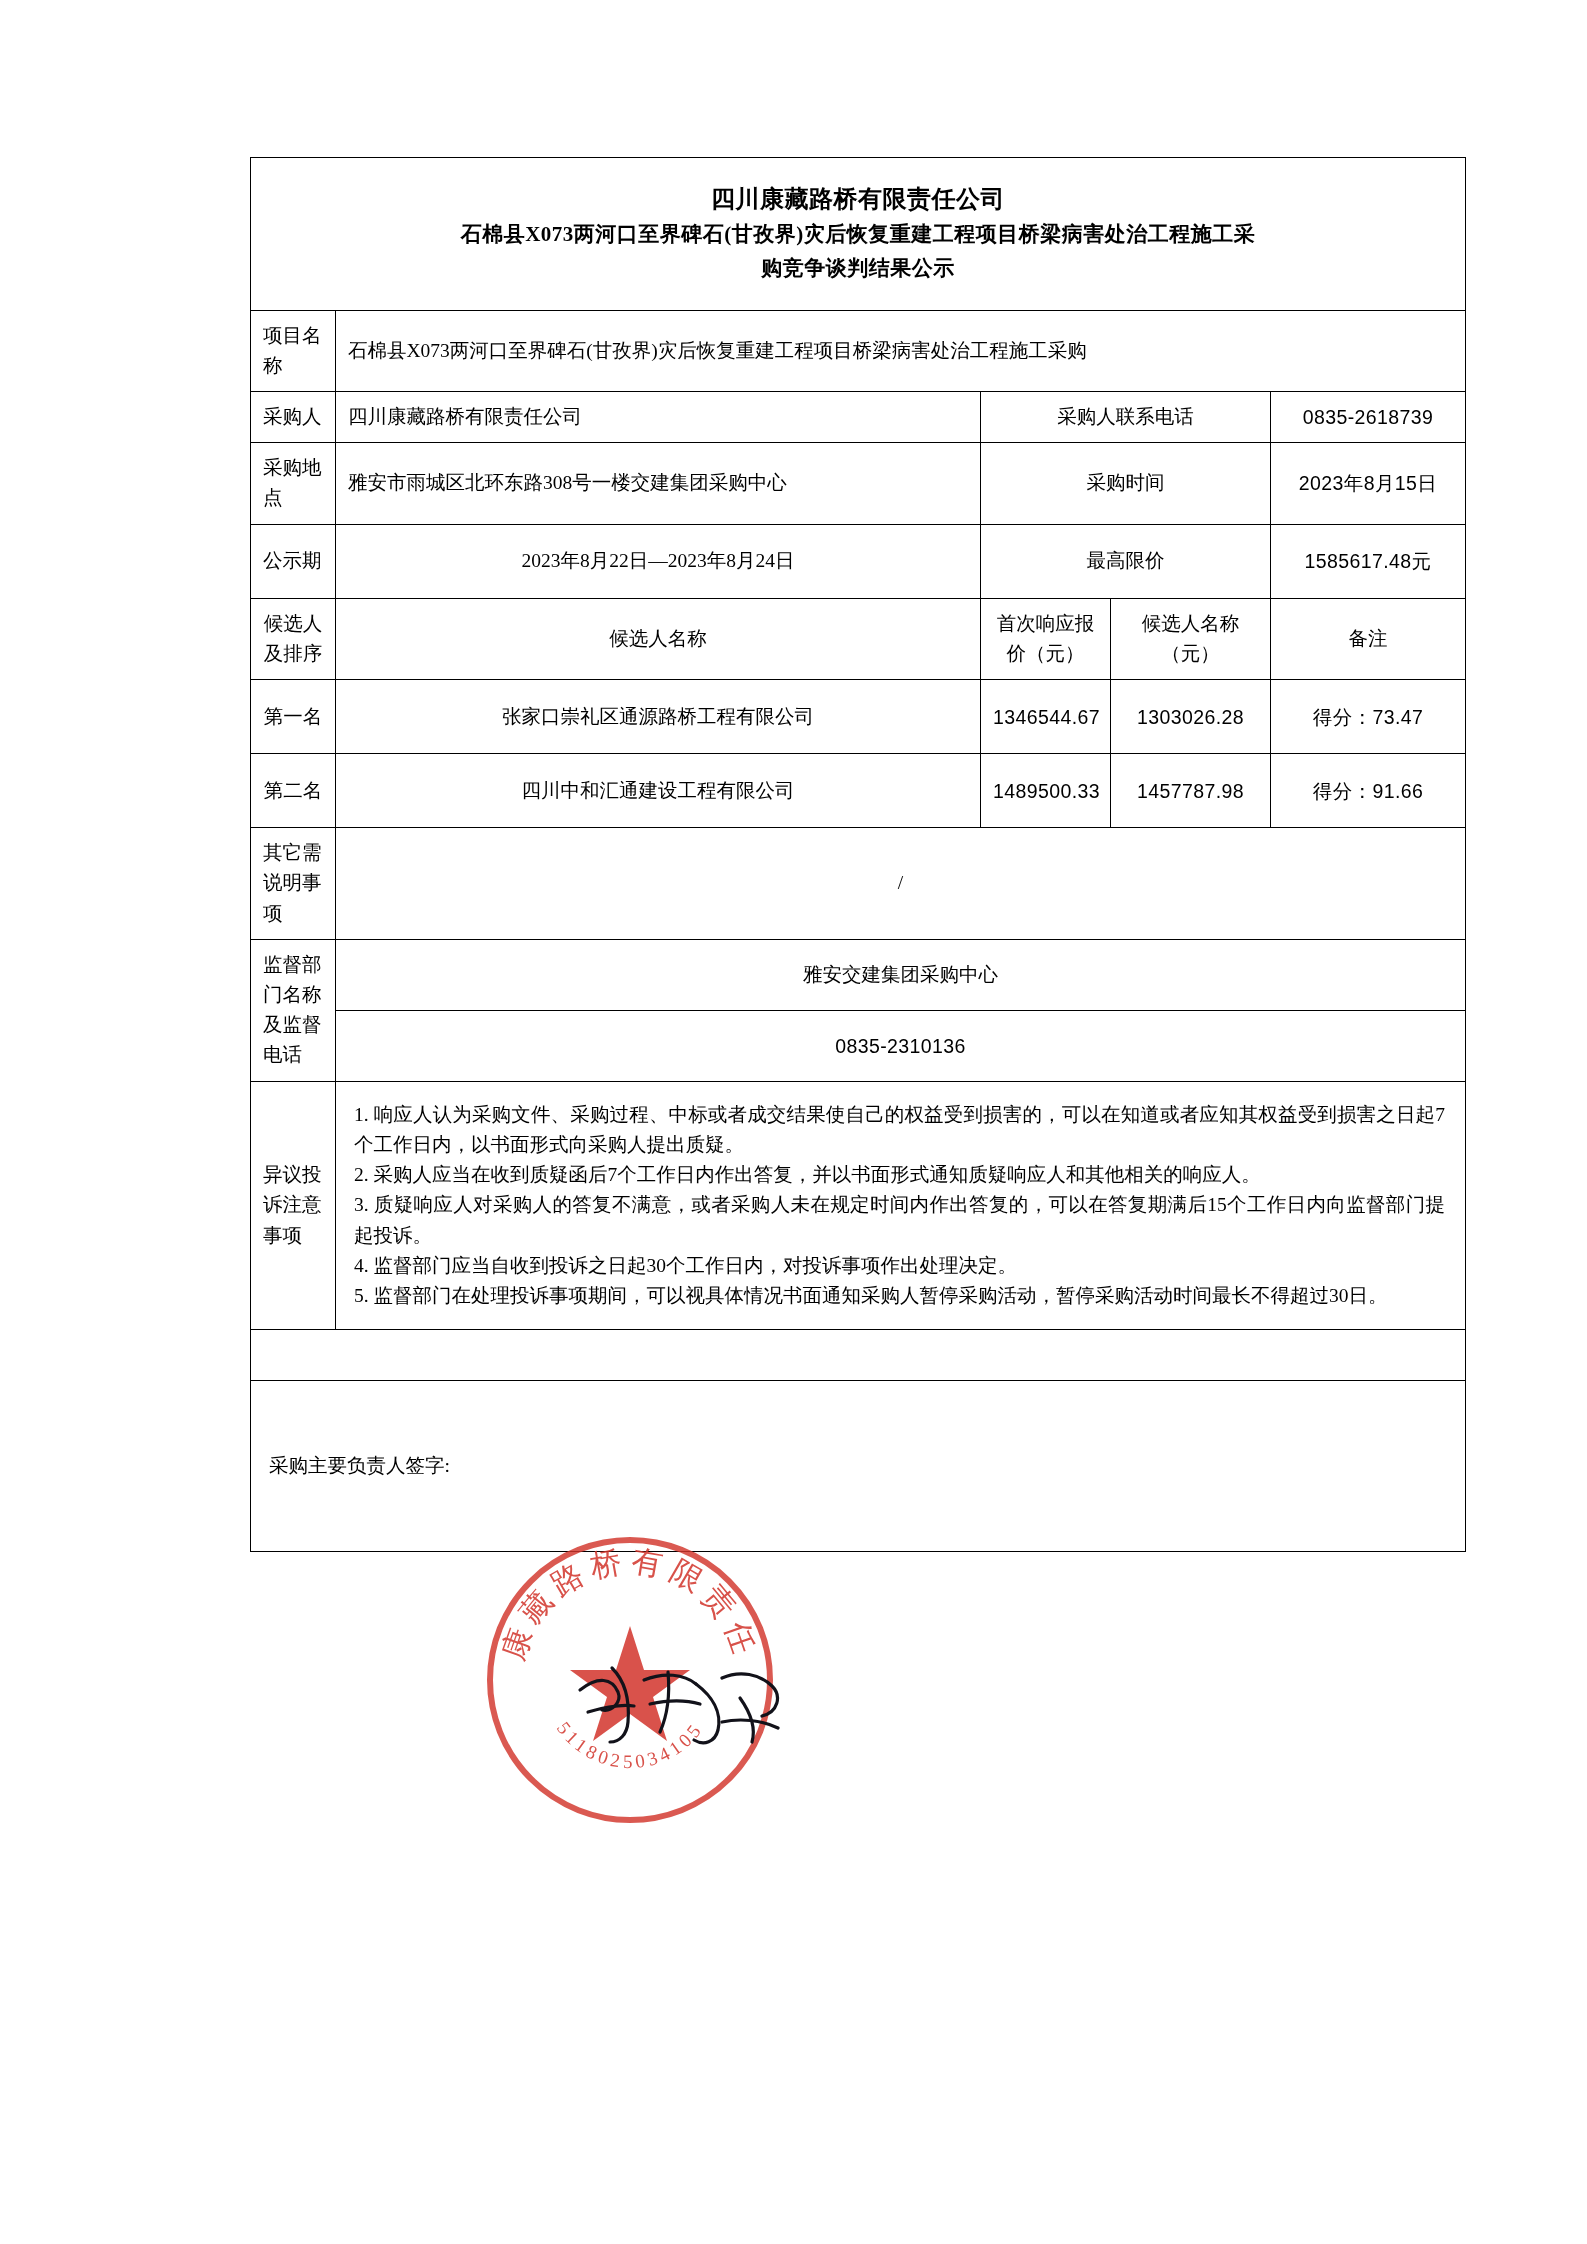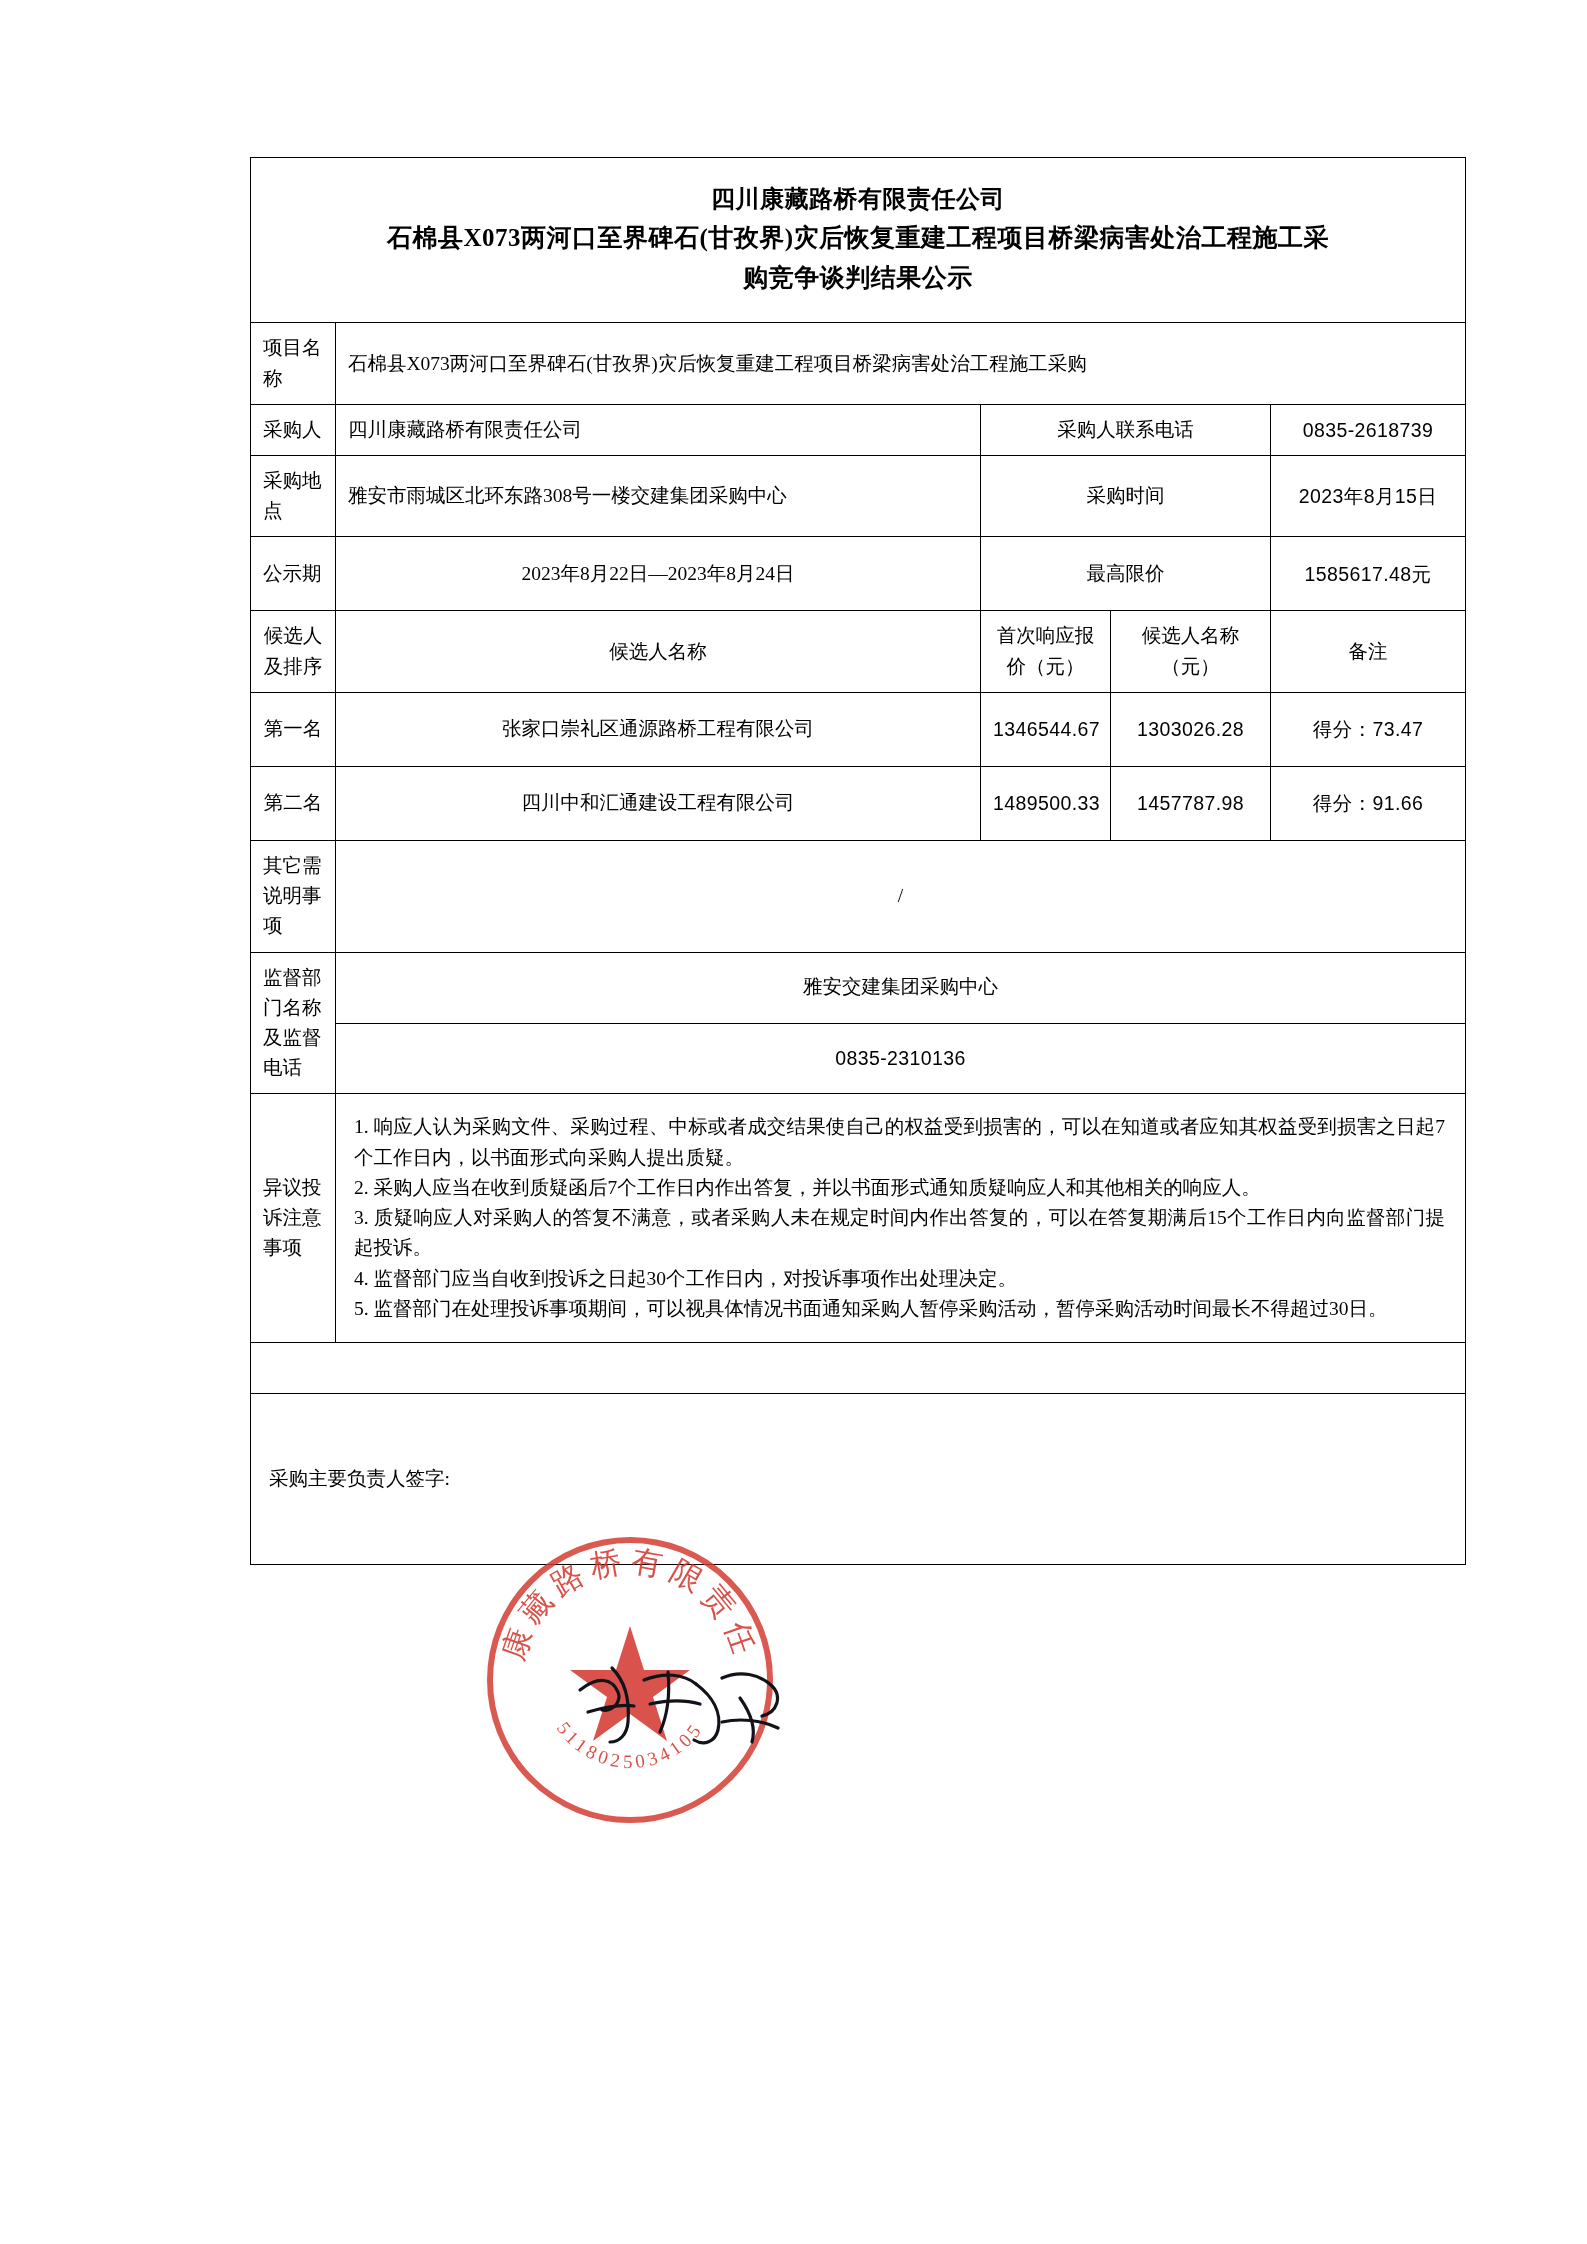--- a/index.html
+++ b/index.html
@@ -40,21 +40,21 @@
     text-align: center;
     padding: 22px 40px 24px 40px !important;
   }
   .title-line {
     font-weight: bold;
     font-size: 24px;
     letter-spacing: 0.5px;
     line-height: 1.6;
   }
   .title-line.sub {
-    font-size: 25px;
+    font-size: 21px;
   }
   .lbl {
     text-align: left;
     white-space: normal;
   }
   .ctr { text-align: center; }
   .left { text-align: left; }
   .num {
     font-family: Liberation Sans, sans-serif;
     text-align: center;

